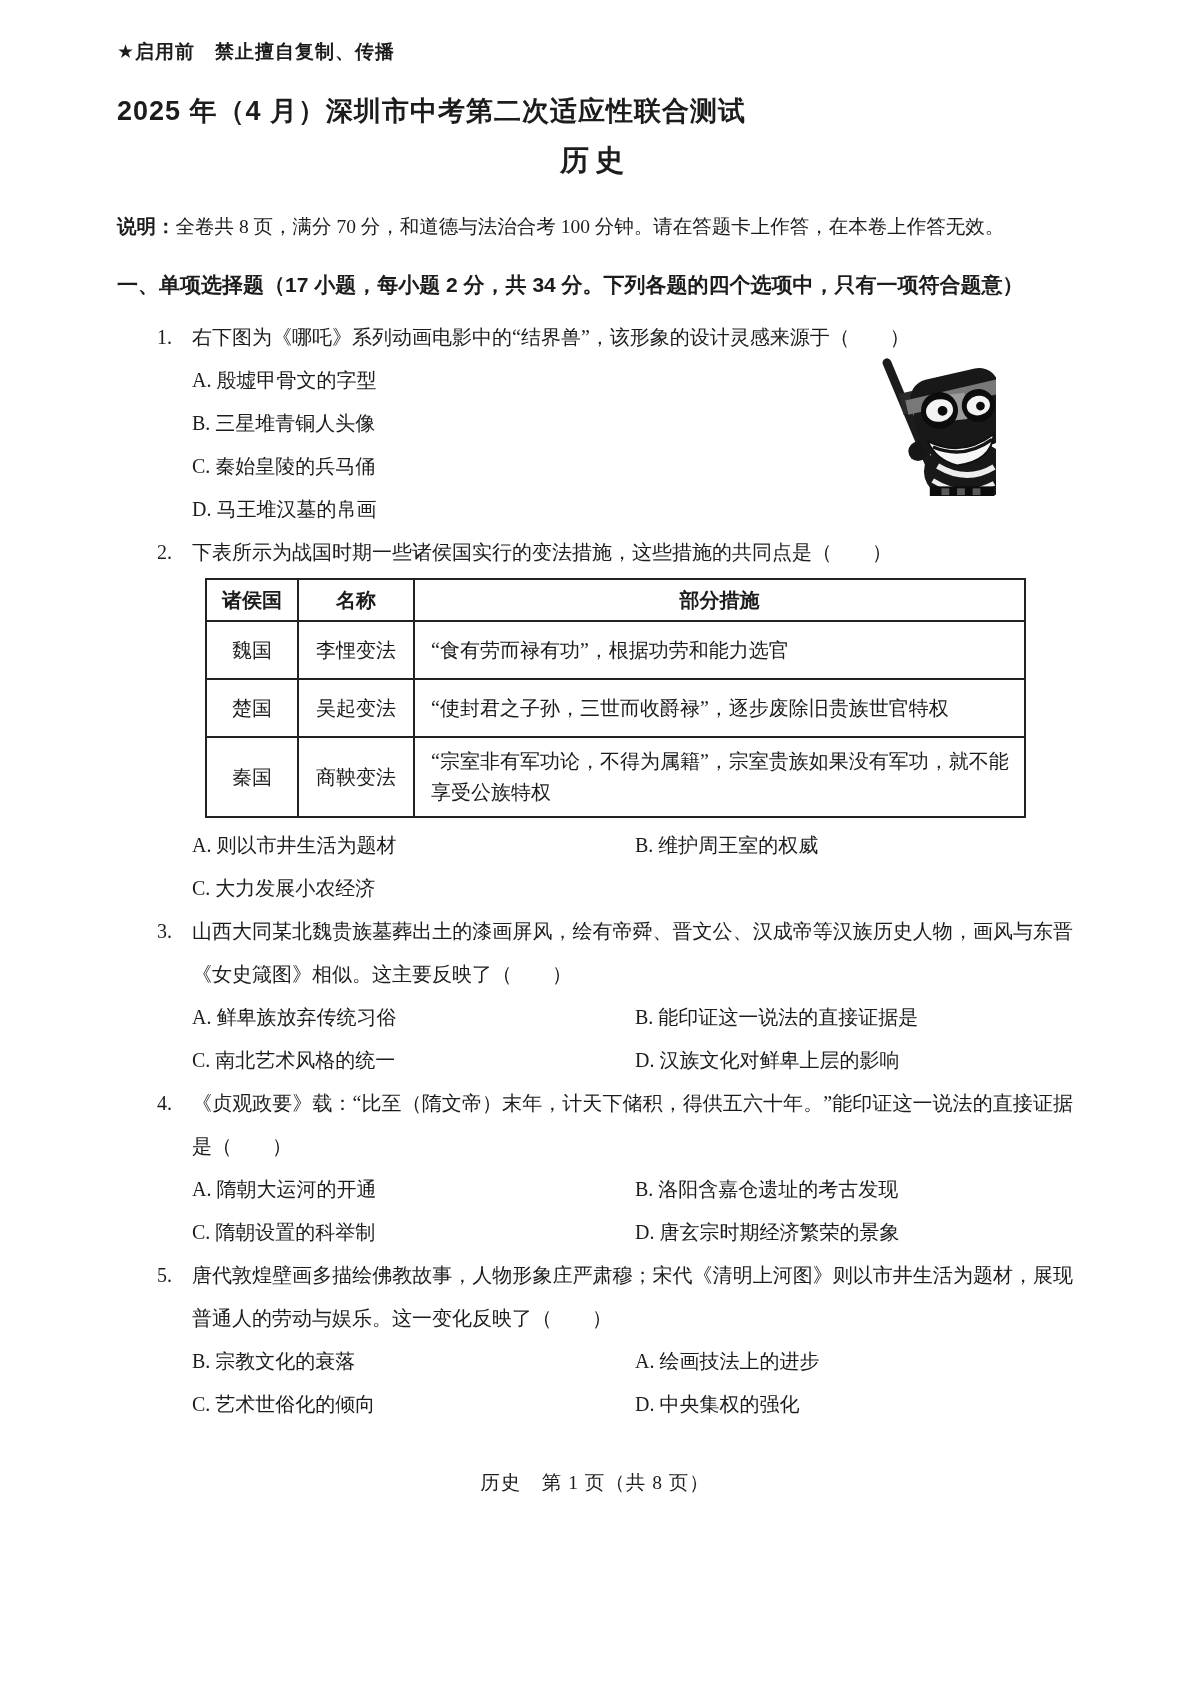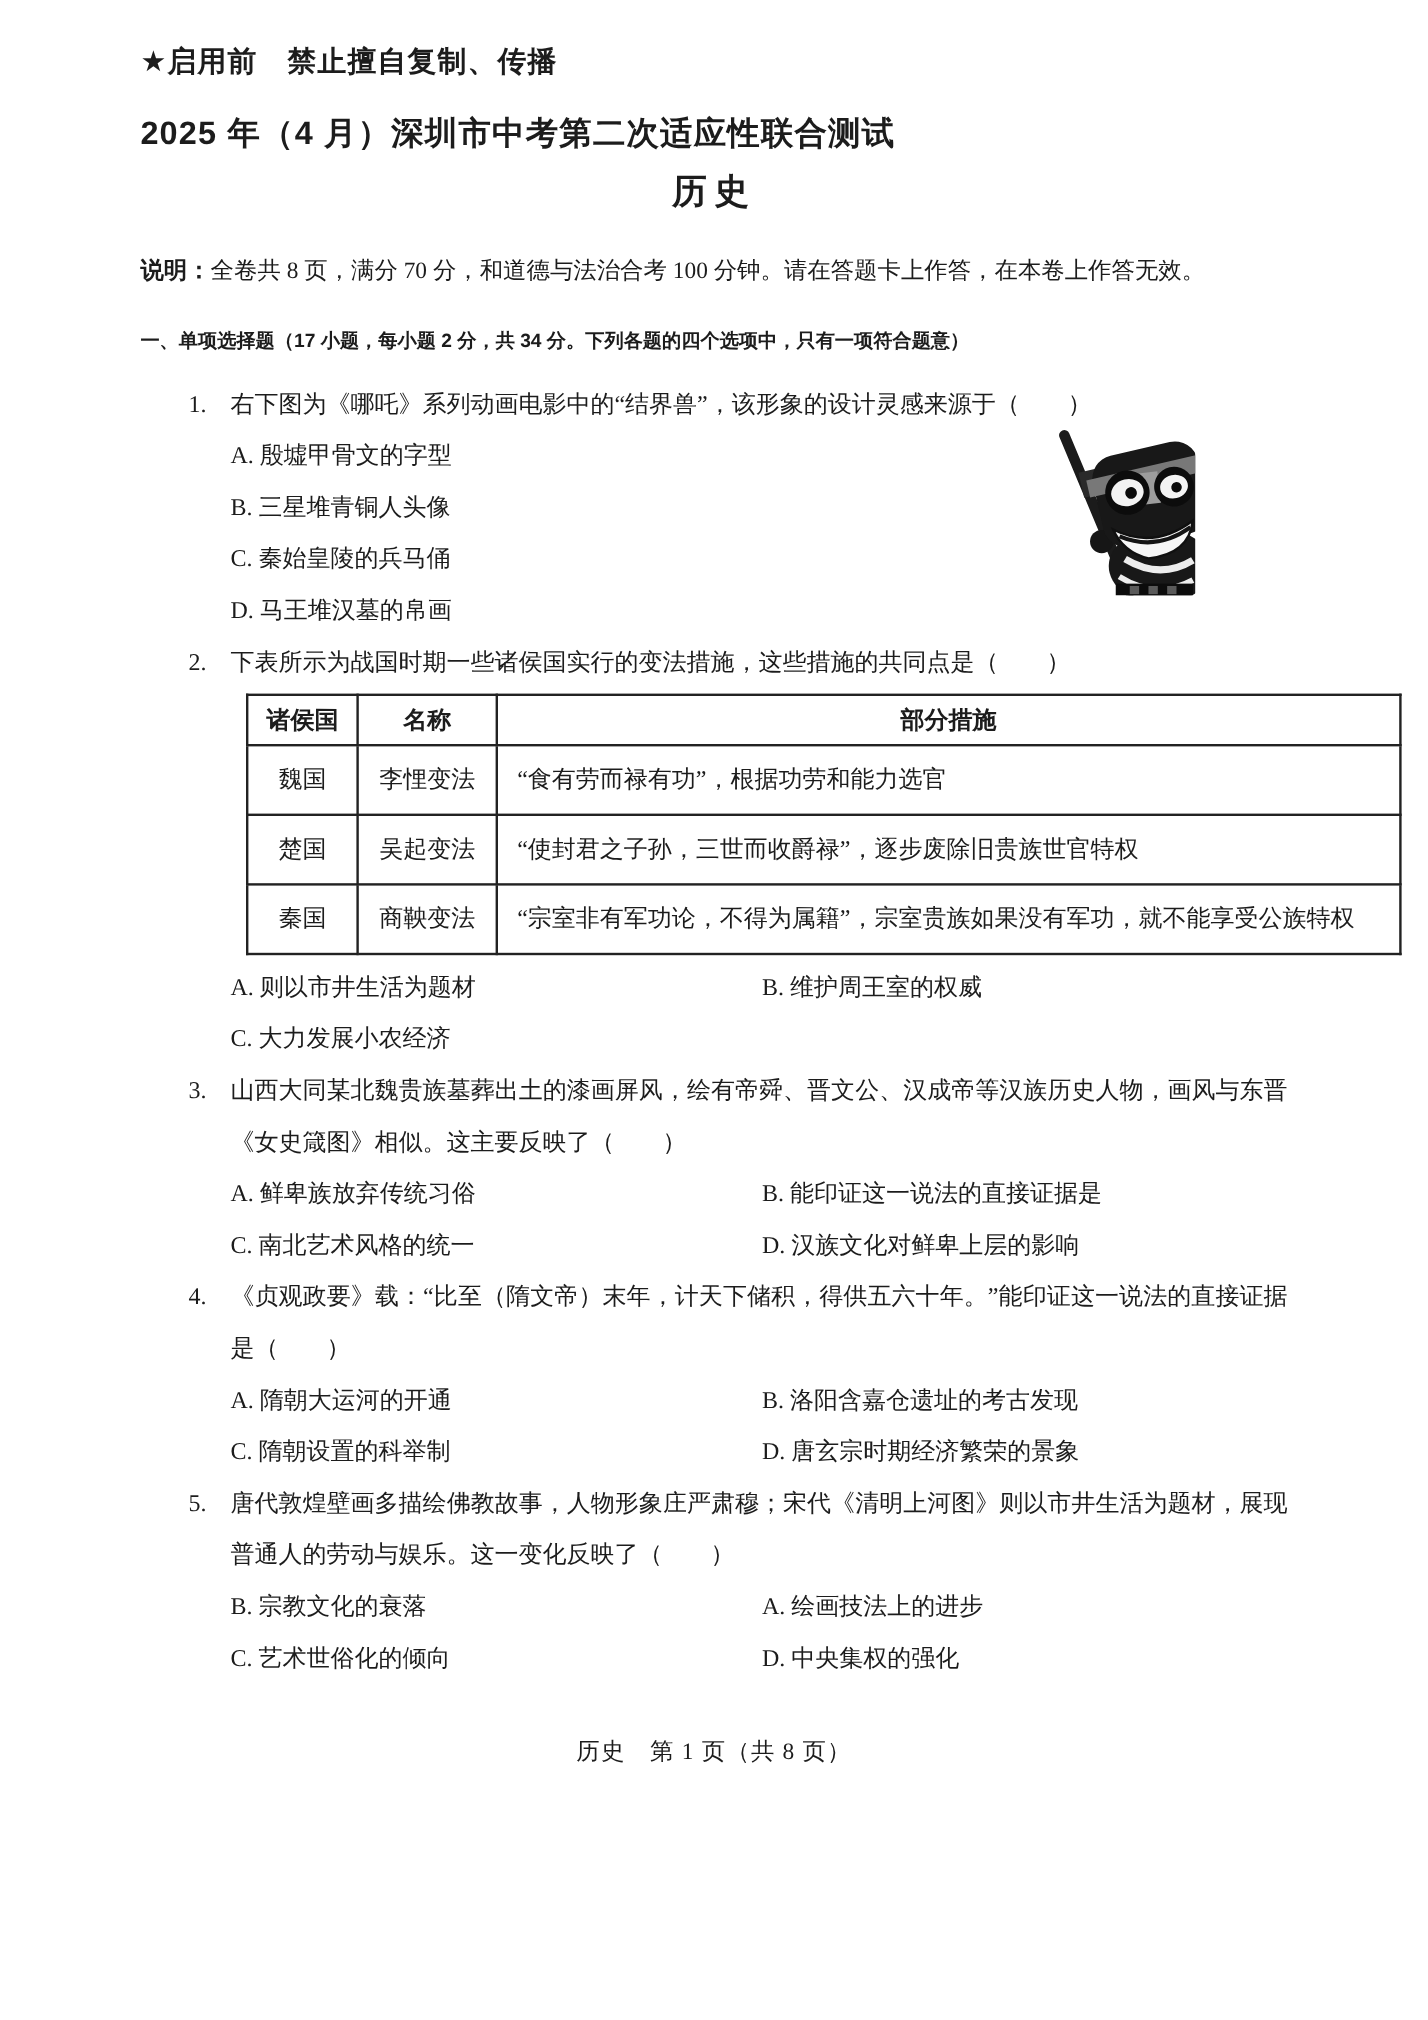--- a/index.html
+++ b/index.html
@@ -9,21 +9,21 @@
     margin:0 auto;
     background:#ffffff;
     color:#1c1c1c;
     font-family:"Liberation Serif","DejaVu Serif",serif;
     overflow:hidden;
   }
   .content { padding:40px 117px 0 117px; }
 
   .notice {
     font-family:"Liberation Sans","DejaVu Sans",sans-serif;
-    font-size:24px; font-weight:600; line-height:24px;
+    font-size:19px; font-weight:600; line-height:24px;
     letter-spacing:1px;
   }
   .title {
     margin:30px 0 0 0;
     font-family:"Liberation Sans","DejaVu Sans",sans-serif;
     font-size:27px; font-weight:700; line-height:34px;
     text-align:left; letter-spacing:1px;
   }
   .subject {
     margin:14px 0 0 0;
@@ -33,21 +33,21 @@
   }
   .instructions {
     margin:34px 0 0 0;
     font-size:19.5px; line-height:30px;
     text-align:justify;
   }
   .instructions .lbl { font-weight:700; }
   .section-heading {
     margin:28px 0 16px 0;
     font-family:"Liberation Sans","DejaVu Sans",sans-serif;
-    font-size:16px; font-weight:700; line-height:30px;
+    font-size:21px; font-weight:700; line-height:30px;
   }
 
   .questions { margin-top:13px; }
   .q-row { display:flex; padding-left:40px; }
   .q-num {
     flex:0 0 35px; width:35px;
     font-size:20px; line-height:43px;
   }
   .q-body { flex:1 1 auto; position:relative; }
   .q-text {
@@ -66,21 +66,21 @@
   .beast-figure {
     position:absolute;
     top:40px; left:656px;
     width:148px; height:140px;
   }
 
   
   .reform-table {
     border-collapse:collapse;
     margin:4px 0 6px 13px;
-    width:963px;
+    width:821px;
     table-layout:fixed;
   }
   .reform-table th, .reform-table td {
     border:2px solid #222;
     font-size:20px;
     padding:0 6px;
   }
   .reform-table th {
     font-family:"Liberation Sans","DejaVu Sans",sans-serif;
     font-weight:700; height:40px; text-align:center;

